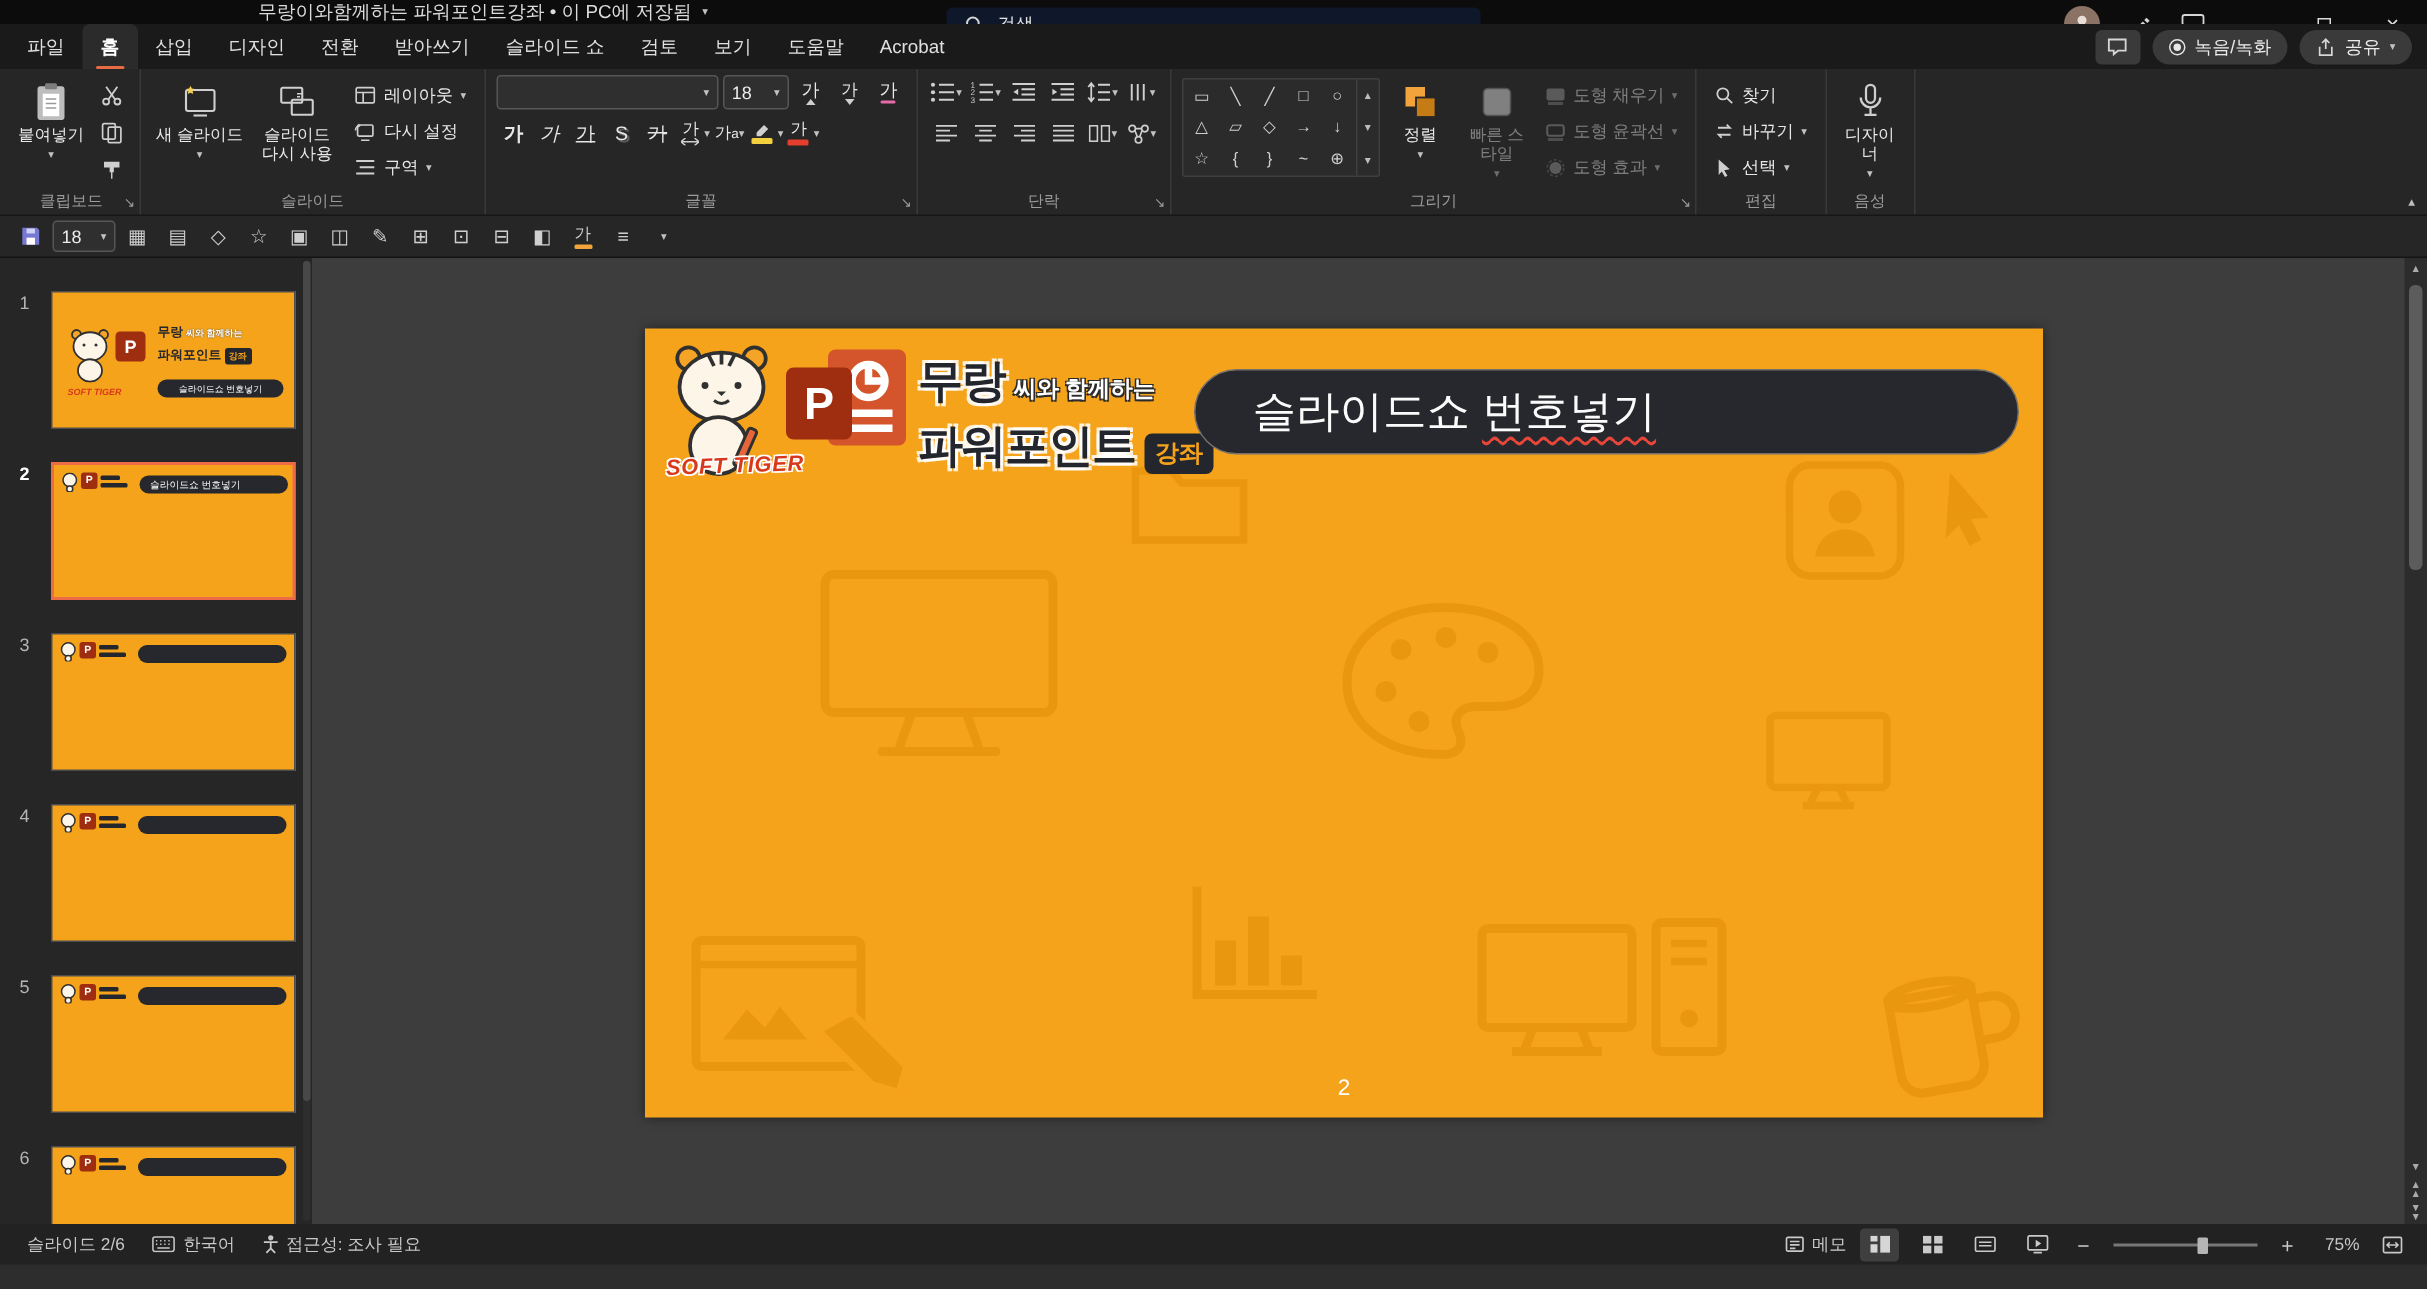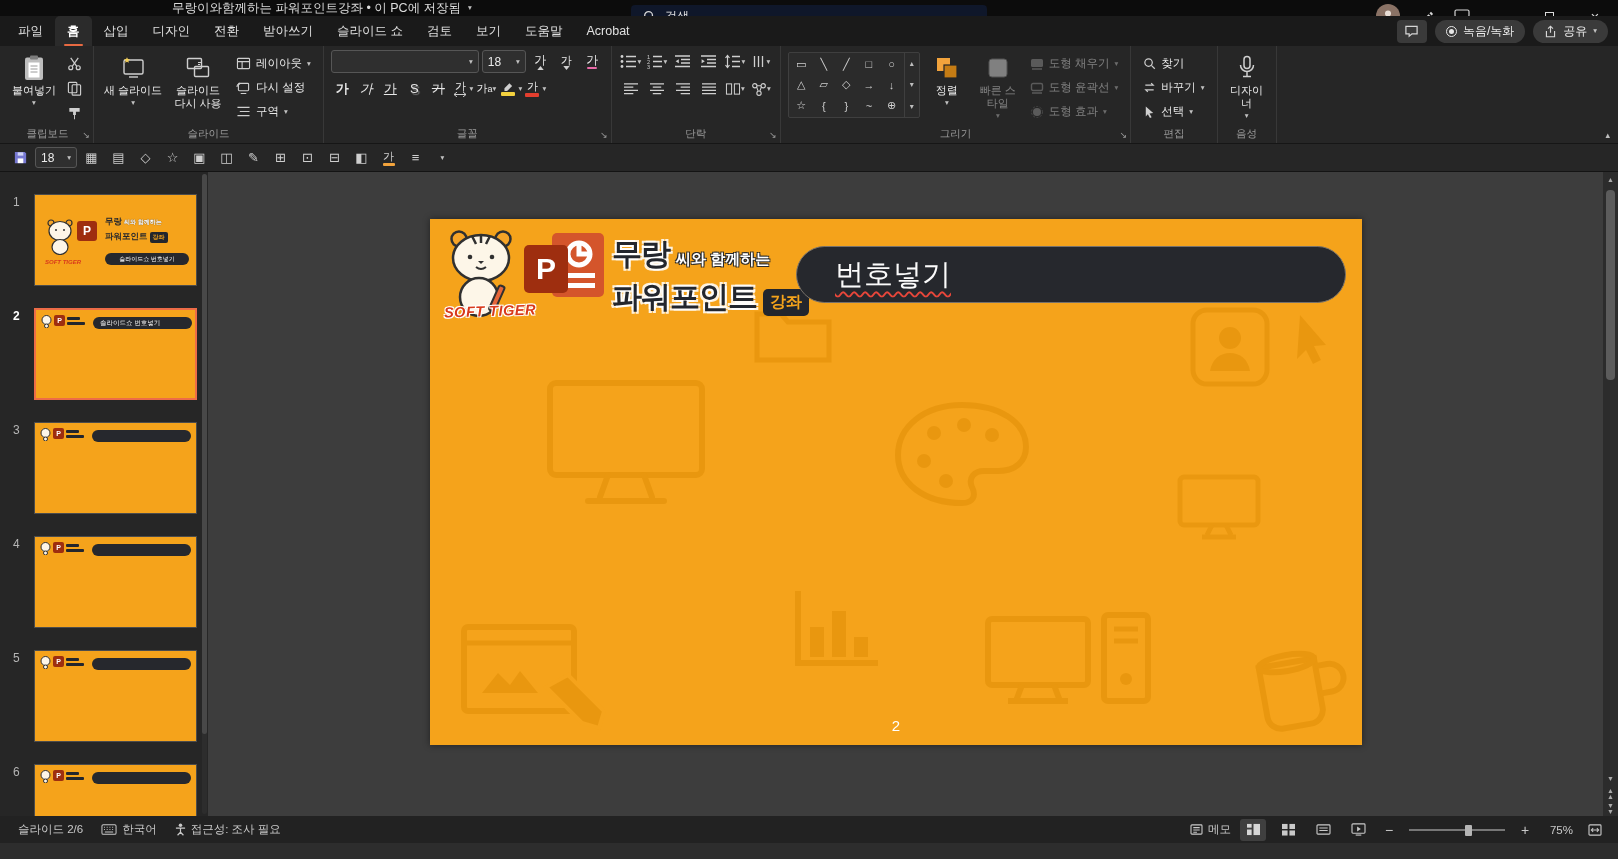--- a/index.html
+++ b/index.html
@@ -862,21 +862,21 @@
           <span class="hbig">무랑</span>
           <span class="hsmall">씨와 함께하는</span>
         </div>
         <div class="hline" style="margin-top:2px">
           <span class="hbig">파워포인트</span>
           <span class="hbadge">강좌</span>
         </div>
       </div>
 
       <div class="titlepill">
-        <span class="sp2">번호넣기</span>
+        <span>슬라이드쇼 </span><span class="sp2">번호넣기</span>
       </div>
 
       <div class="pagenum">2</div>
     </div>
 
     <div class="vscroll">
       <div class="varrow">▲</div>
       <div class="vtrack">
           <div class="vthumb"></div>
         </div>

